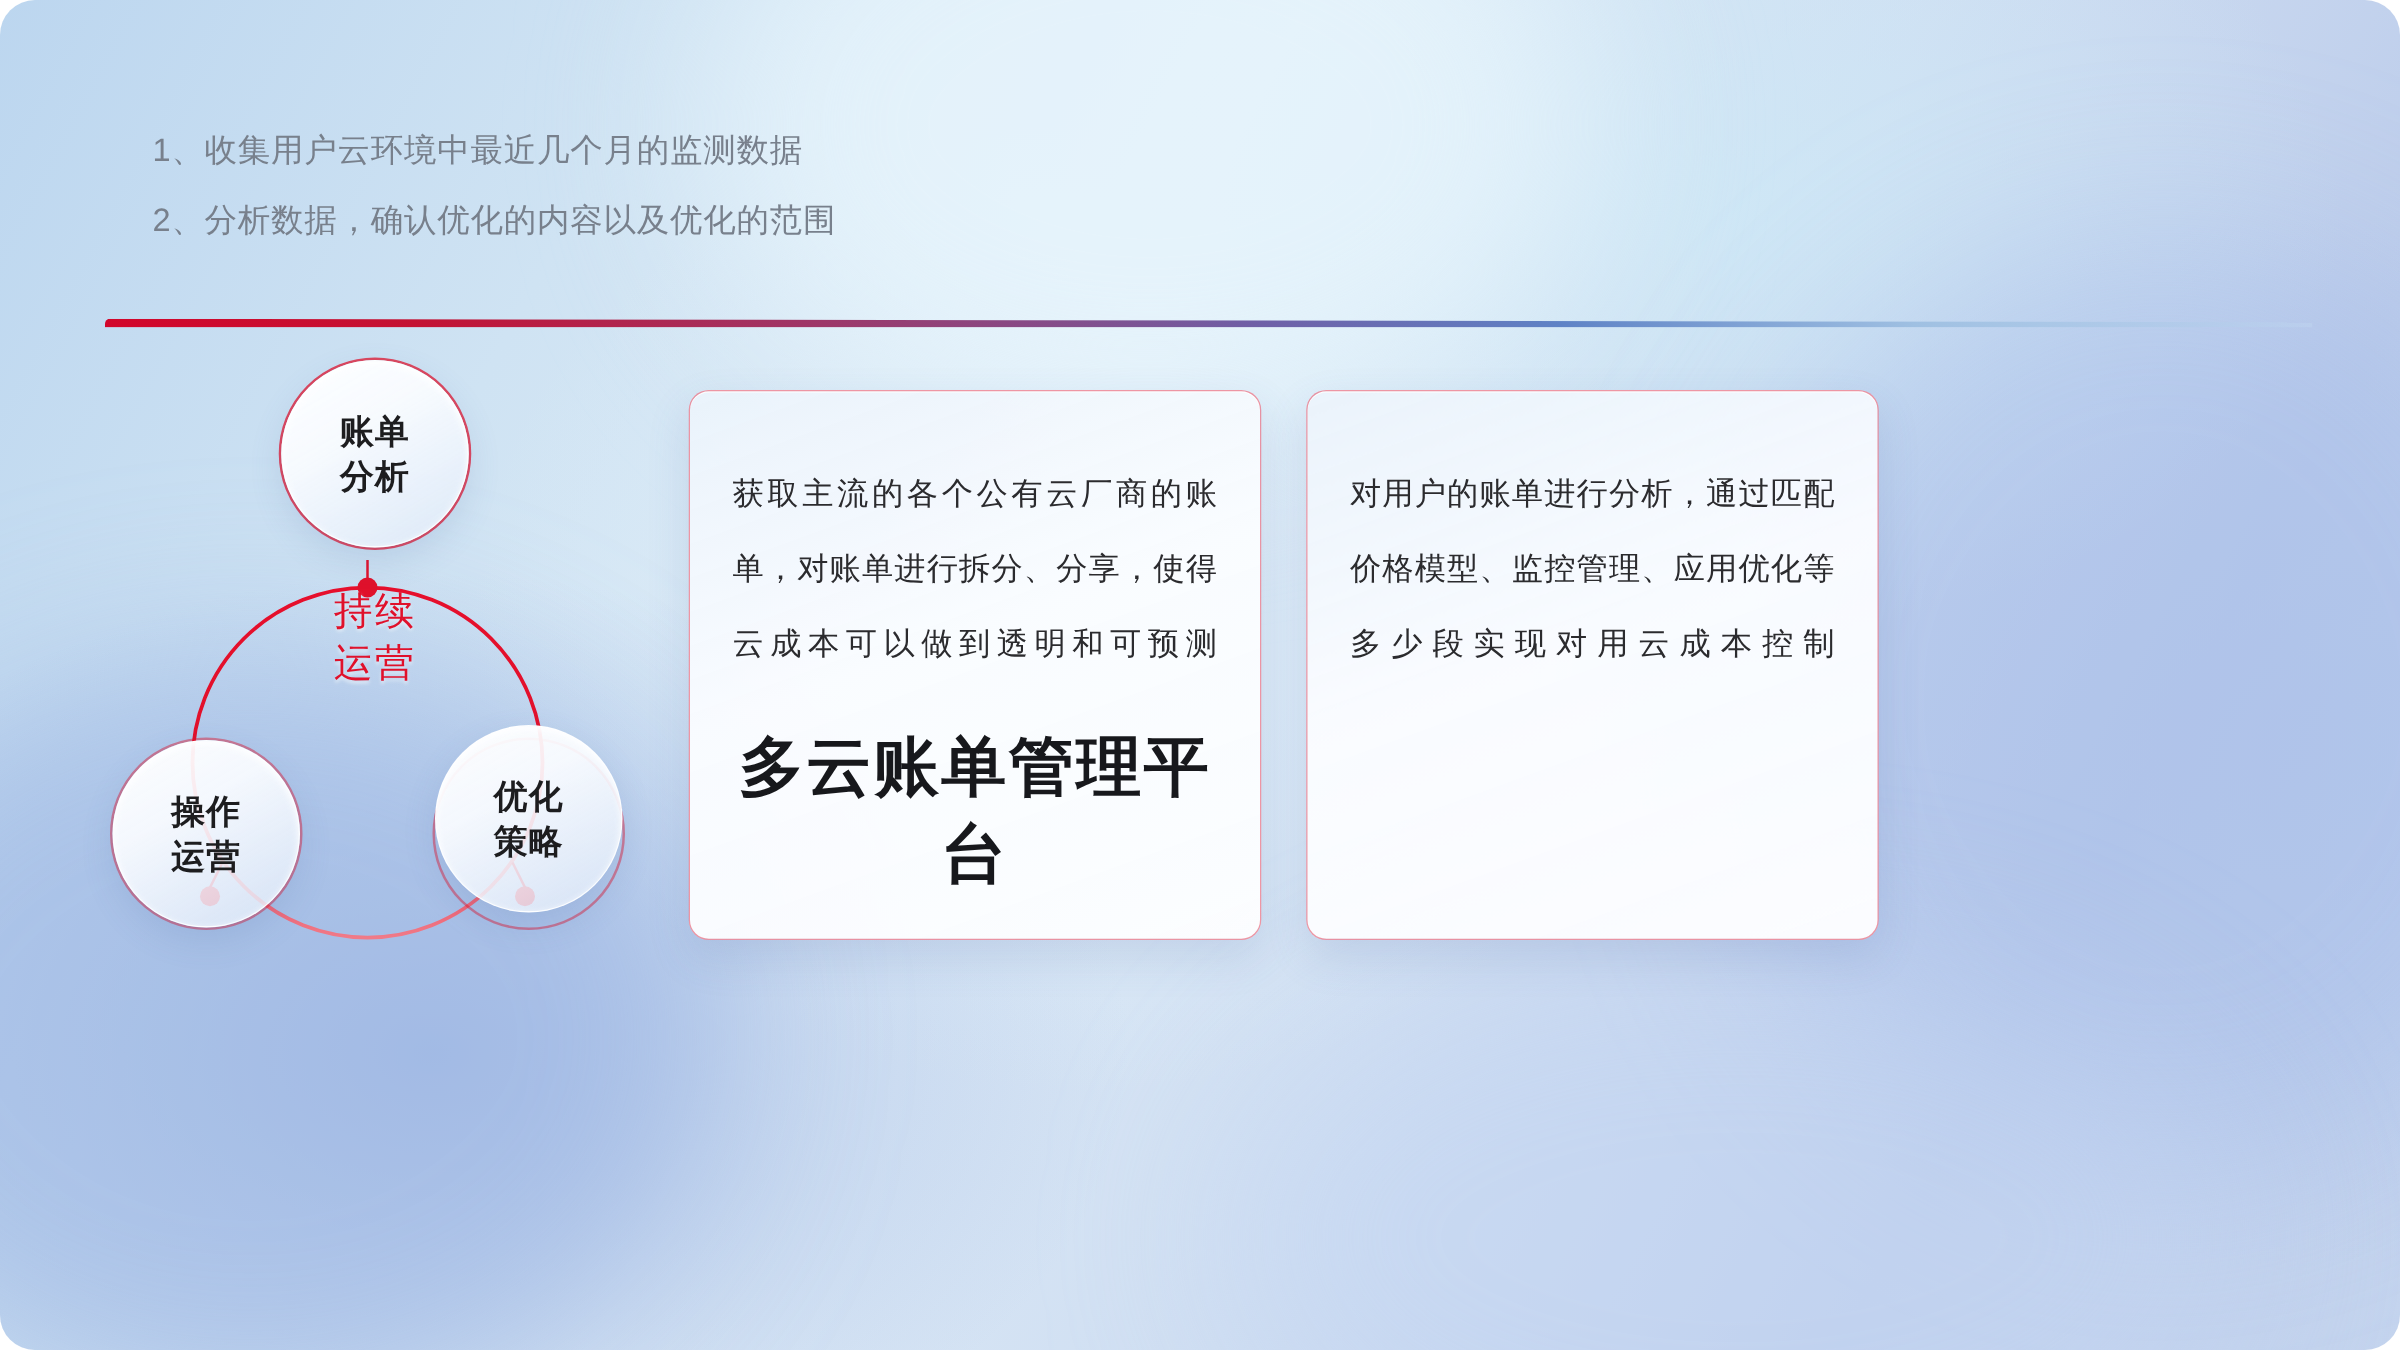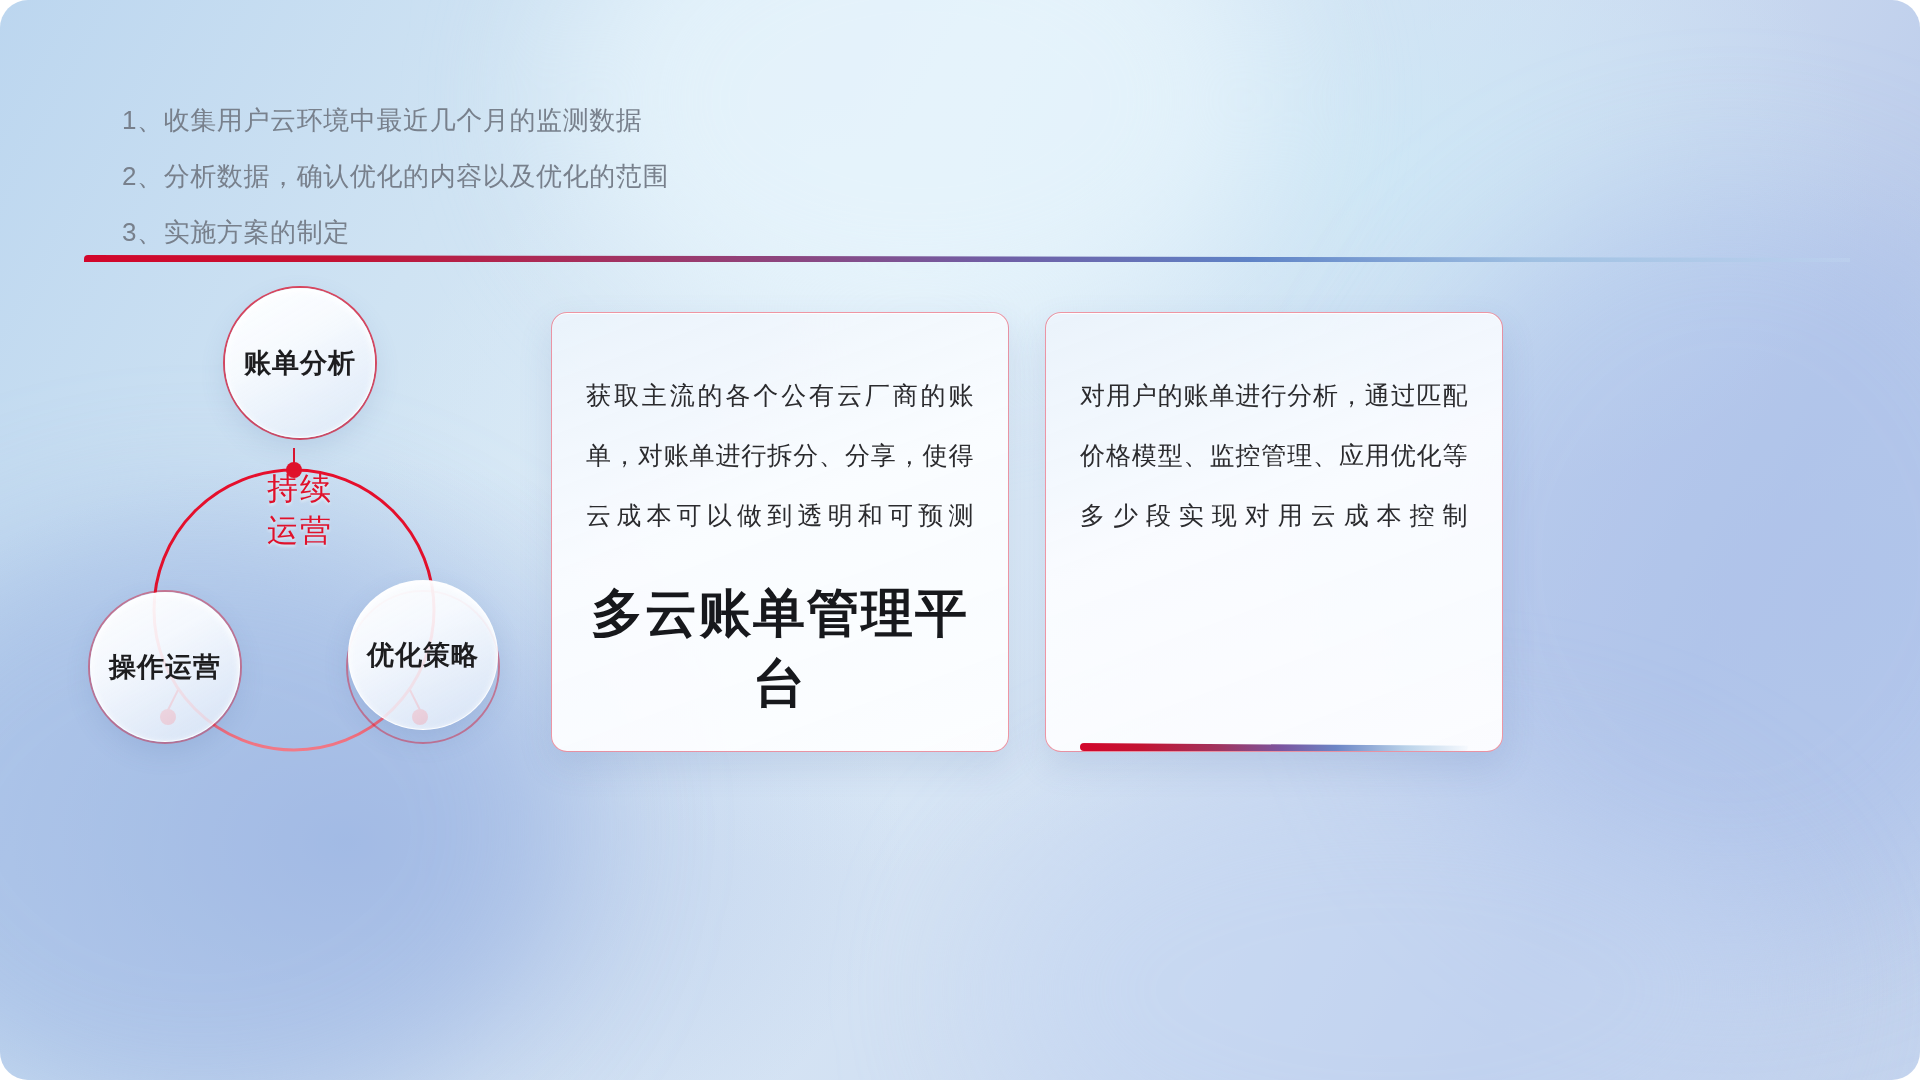--- a/index.html
+++ b/index.html
@@ -60,20 +60,21 @@
   
   #venn { position: absolute; left: 70px; top: 280px; width: 470px; height: 500px; }
 
   .bubble {
     position: absolute;
     border-radius: 50%;
     background: linear-gradient(150deg, rgba(255,255,255,0.97) 0%, rgba(250,252,255,0.92) 38%, rgba(222,233,248,0.80) 100%);
     border: 1px solid rgba(255,255,255,0.9);
     box-shadow: 0 10px 26px rgba(80,110,170,0.16), inset 0 2px 6px rgba(255,255,255,0.95);
     display: flex;
+    flex-direction: column;
     align-items: center;
     justify-content: center;
   }
   .bubble span {
     display: block;
     font-size: 27px;
     font-weight: 700;
     color: #1d1d1f;
     line-height: 36px;
     letter-spacing: 1px;
@@ -103,20 +104,21 @@
     top: 312px;
     width: 458px;
     height: 440px;
     border-radius: 16px;
     border: 1px solid rgba(226,66,90,0.55);
     background: linear-gradient(160deg, rgba(235,243,251,0.92) 0%, rgba(250,252,255,0.96) 45%, rgba(252,253,255,0.98) 100%);
     box-shadow: 0 14px 34px rgba(70,100,160,0.14), inset 0 1px 0 rgba(255,255,255,0.9);
     padding: 52px 34px 0 34px;
     display: flex;
     flex-direction: column;
+    align-items: flex-end;
   }
   .card-1 { left: 551px; }
   .card-2 { left: 1045px; }
 
   .card-body {
     font-size: 25px;
     line-height: 60px;
     color: #2b2b2e;
     letter-spacing: 0.5px;
     text-align: justify;
@@ -147,21 +149,20 @@
 <div id="stage">
 
   <div class="blob blob-a"></div>
   <div class="blob blob-b"></div>
   <div class="blob blob-c"></div>
   <div class="blob blob-d"></div>
 
   <div class="header-list hl-left">
     <div class="hl-item">1、收集用户云环境中最近几个月的监测数据</div>
     <div class="hl-item">2、分析数据，确认优化的内容以及优化的范围</div>
-    <div class="hl-item">3、实施方案的制定</div>
   </div>
 
 
   <div class="divider"></div>
 
   <div id="venn">
 
     <svg class="venn-svg" viewBox="0 0 470 500">
       <defs>
         <linearGradient id="ringGrad" x1="0" y1="0" x2="0" y2="1">

